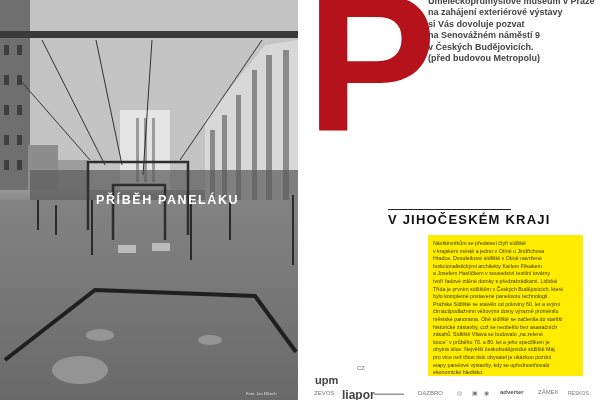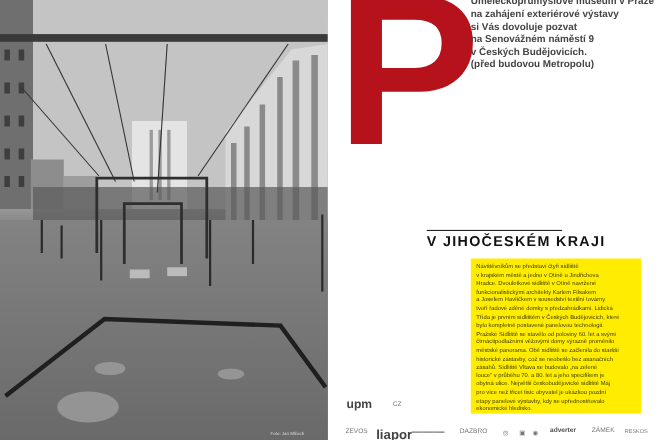--- a/index.html
+++ b/index.html
@@ -131,20 +131,21 @@
       <line x1="38" y1="200" x2="38" y2="230"></line>
       <line x1="230" y1="200" x2="230" y2="240"></line>
     </g>
 
     <g fill="#a5a5a5" opacity="0.7">
       <ellipse cx="80" cy="370" rx="28" ry="14"></ellipse>
       <ellipse cx="100" cy="335" rx="14" ry="6"></ellipse>
       <ellipse cx="210" cy="340" rx="12" ry="5"></ellipse>
     </g>
   </svg>
+  <div class="photo-title">PŘÍBĚH PANELÁKU</div>
   <div class="photo-credit">Foto: Jan Mlčoch</div>
 </div>
 
 <div class="big-p">P</div>
 
 <div class="invite">
   <div>Uměleckoprůmyslové museum v Praze</div>
   <div>na zahájení exteriérové výstavy</div>
   <div>si Vás dovoluje pozvat</div>
   <div>na Senovážném náměstí 9</div>
@@ -170,21 +171,21 @@
   <div>historické zástavby, což se neobešlo bez asanačních</div>
   <div>zásahů. Sídliště Vltava se budovalo „na zelené</div>
   <div>louce“ v průběhu 70. a 80. let a jeho specifikem je</div>
   <div>obytná ulice. Největší českobudějovické sídliště Máj</div>
   <div>pro více než třicet tisíc obyvatel je ukázkou pozdní</div>
   <div>etapy panelové výstavby, kdy se upřednostňovalo</div>
   <div>ekonomické hledisko.</div>
 </div>
 
 <div class="logos">
-  <span class="logo main" style="left:3px; top:0px;">upm</span>
+  <span class="logo main" style="left:3px; top:12px;">upm</span>
   <span class="logo" style="left:45px; top:3px;">CZ</span>
   <span class="logo" style="left:2px; top:28px;">ZEVOS</span>
   <span class="logo main" style="left:30px; top:26px; font-size:12px;">liapor</span>
   <span class="logo" style="left:62px; top:28px; font-size:5px; color:#999;">▬▬▬▬▬▬</span>
   <span class="logo" style="left:106px; top:28px;">DAZBRO</span>
   <span class="logo" style="left:145px; top:27px;">◎</span>
   <span class="logo" style="left:160px; top:27px;">▣</span>
   <span class="logo" style="left:172px; top:27px;">◉</span>
   <span class="logo" style="left:188px; top:27px; color:#555; font-weight:bold;">adverter</span>
   <span class="logo" style="left:226px; top:27px;">ZÁMEK</span>

